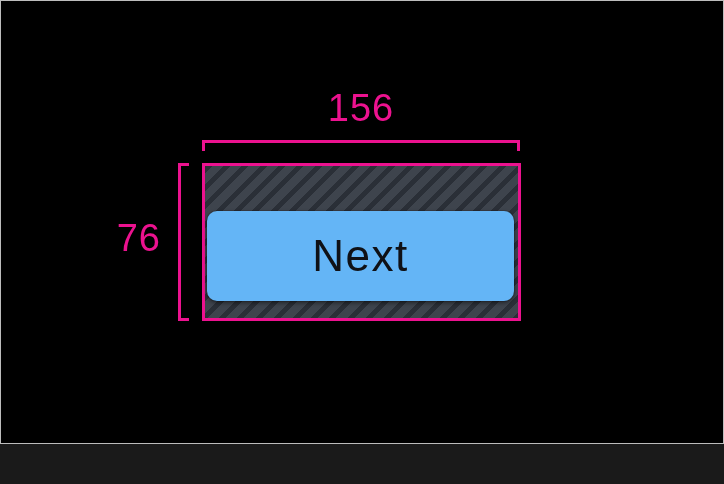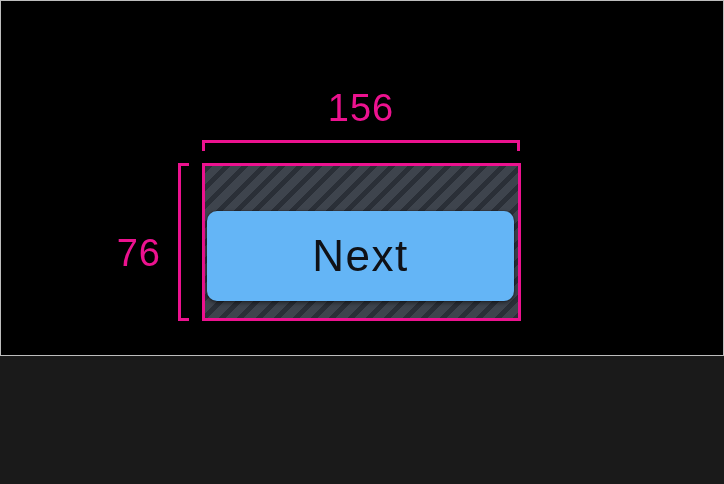--- a/index.html
+++ b/index.html
@@ -5,21 +5,21 @@
   html, body {
     margin: 0;
     padding: 0;
     background: #1a1a1a;
     font-family: "Liberation Sans", "DejaVu Sans", sans-serif;
   }
 
   .canvas {
     position: relative;
     width: 724px;
-    height: 356px;
+    height: 444px;
     box-sizing: border-box;
     background: var(--canvas-black, #000);
     border: 1px solid var(--frame-border, #bdbdbd);
     overflow: hidden;
     text-decoration: underline;
   }
 
   
   .dim-label {
     position: absolute;
@@ -31,21 +31,21 @@
     user-select: none;
   }
   .width-label {
     left: 201px;
     top: 86px;
     width: 318px;
     text-align: center;
   }
   .height-label {
     left: 86px;
-    top: 231px;
+    top: 216px;
     width: 74px;
     text-align: right;
   }
 
   
   .h-bracket {
     position: absolute;
     left: 201px;
     top: 139px;
     width: 318px;

